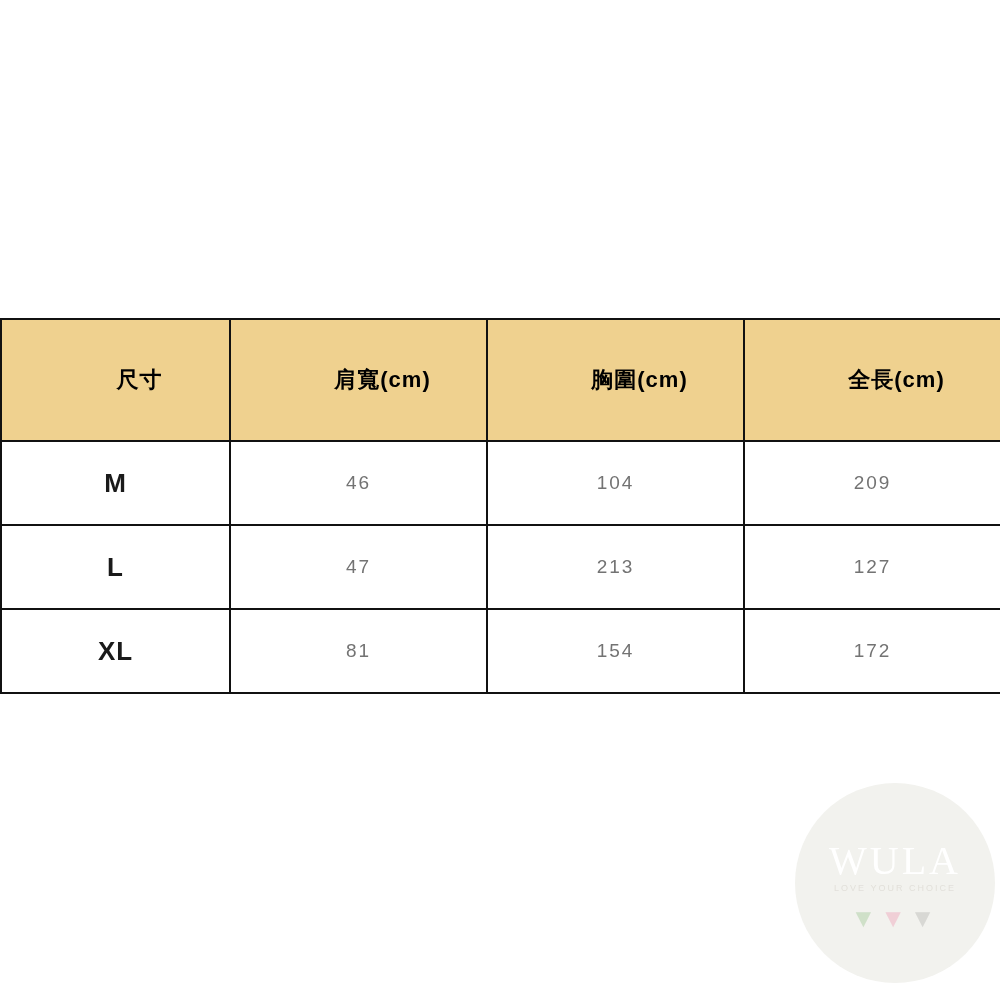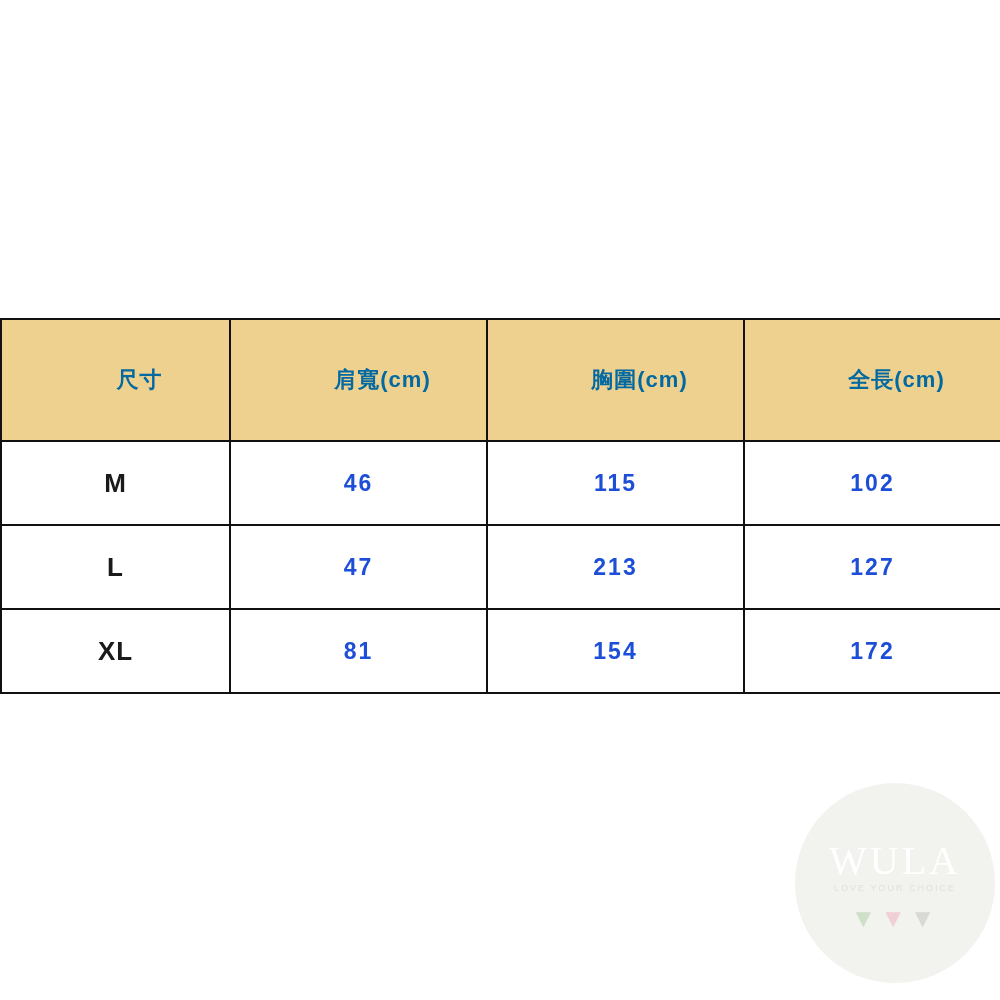--- a/index.html
+++ b/index.html
@@ -41,43 +41,43 @@
   table.size-table td {
     border: 2px solid #111111;
     text-align: center;
     vertical-align: middle;
     padding: 0;
   }
 
   table.size-table thead th {
     background: #efd18f;
     height: 120px;
-    color: #0369a1;
+    color: #000000;
     font-size: 22px;
     font-weight: bold;
     letter-spacing: 1px;
     padding-left: 48px;
   }
 
   table.size-table tbody td {
     height: 82px;
     background: #ffffff;
   }
 
   td.size-label {
     color: #1a1a1a;
     font-size: 26px;
     font-weight: bold;
     letter-spacing: 1px;
   }
 
   td.size-value {
-    color: #1d4ed8;
-    font-size: 23px;
-    font-weight: bold;
+    color: #737373;
+    font-size: 19px;
+    font-weight: normal;
     letter-spacing: 2px;
   }
 
   
   col.c0 { width: 229px; }
   col.c1 { width: 257px; }
   col.c2 { width: 257px; }
   col.c3 { width: 257px; }
 
   
@@ -145,22 +145,22 @@
           <th>尺寸</th>
           <th>肩寬(cm)</th>
           <th>胸圍(cm)</th>
           <th>全長(cm)</th>
         </tr>
       </thead>
       <tbody>
         <tr>
           <td class="size-label">M</td>
           <td class="size-value">46</td>
-          <td class="size-value">115</td>
-          <td class="size-value">102</td>
+          <td class="size-value">104</td>
+          <td class="size-value">209</td>
         </tr>
         <tr>
           <td class="size-label">L</td>
           <td class="size-value">47</td>
           <td class="size-value">213</td>
           <td class="size-value">127</td>
         </tr>
         <tr>
           <td class="size-label">XL</td>
           <td class="size-value">81</td>

